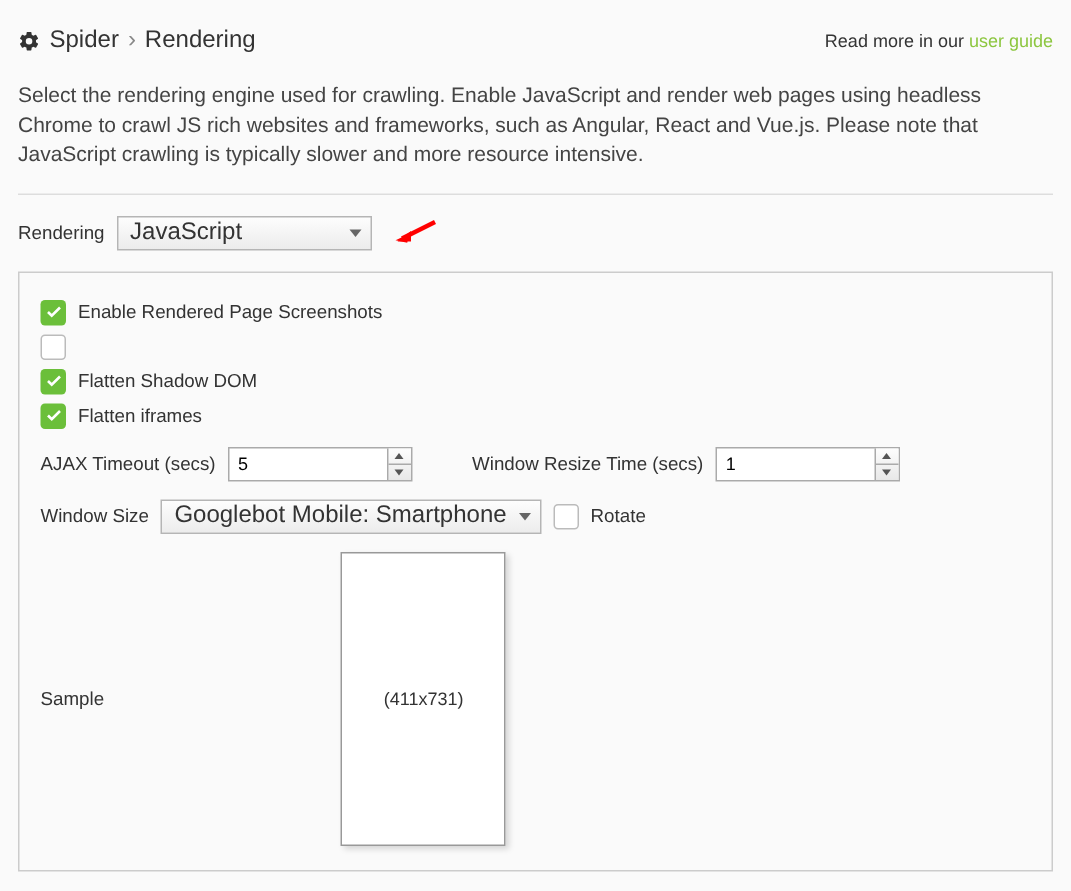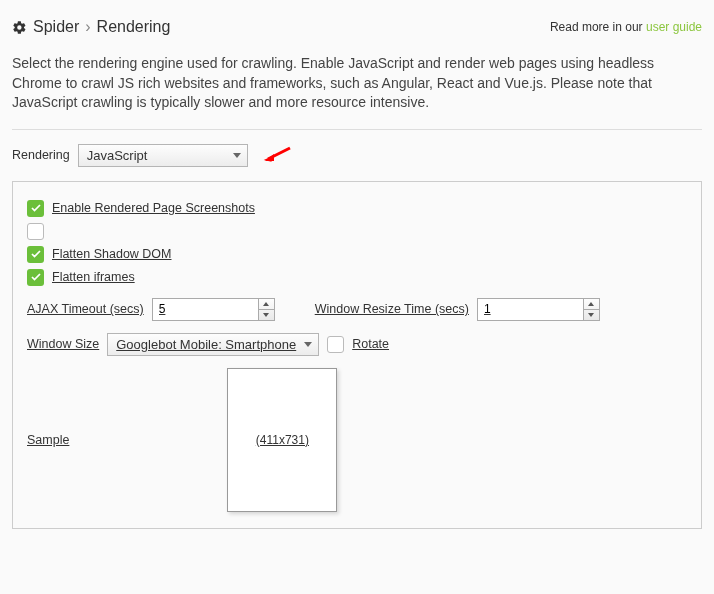--- a/index.html
+++ b/index.html
@@ -50,42 +50,41 @@
   }
   .label { font-size: 12.5px; color: #333; }
   .select {
     display: inline-flex;
     align-items: center;
     justify-content: space-between;
     border: 1px solid #b5b5b5;
     background: linear-gradient(#fdfdfd,#ececec);
     height: 23px;
     padding: 0 6px 0 8px;
-    font-size: 13px;
+    font-size: 16px;
     color: #333;
     cursor: default;
     min-width: 170px;
   }
   .select .caret {
     width: 0; height: 0;
     border-left: 4px solid transparent;
     border-right: 4px solid transparent;
     border-top: 5px solid #666;
     margin-left: 8px;
   }
   .arrow-callout {
     position: relative;
     width: 30px; height: 20px;
     margin-left: 6px;
   }
   .panel {
     border: 1px solid #ccc;
     padding: 12px 14px 16px;
     background: #fafafa;
-    text-decoration: underline;
   }
   .check-row {
     display: flex;
     align-items: center;
     gap: 8px;
     margin: 6px 0;
   }
   .checkbox {
     width: 17px; height: 17px;
     border-radius: 3px;
@@ -147,21 +146,21 @@
   }
   .winsize-select { min-width: 210px; }
   .sample-row {
     display: flex;
     align-items: center;
     gap: 58px;
     margin-top: 8px;
   }
   .sample-box {
     width: 110px;
-    height: 144px;
+    height: 196px;
     border: 1px solid #999;
     background: #fff;
     box-shadow: 2px 2px 4px rgba(0,0,0,0.15);
     display: flex;
     align-items: center;
     justify-content: center;
     font-size: 12px;
     color: #333;
     margin-left: 100px;
   }

